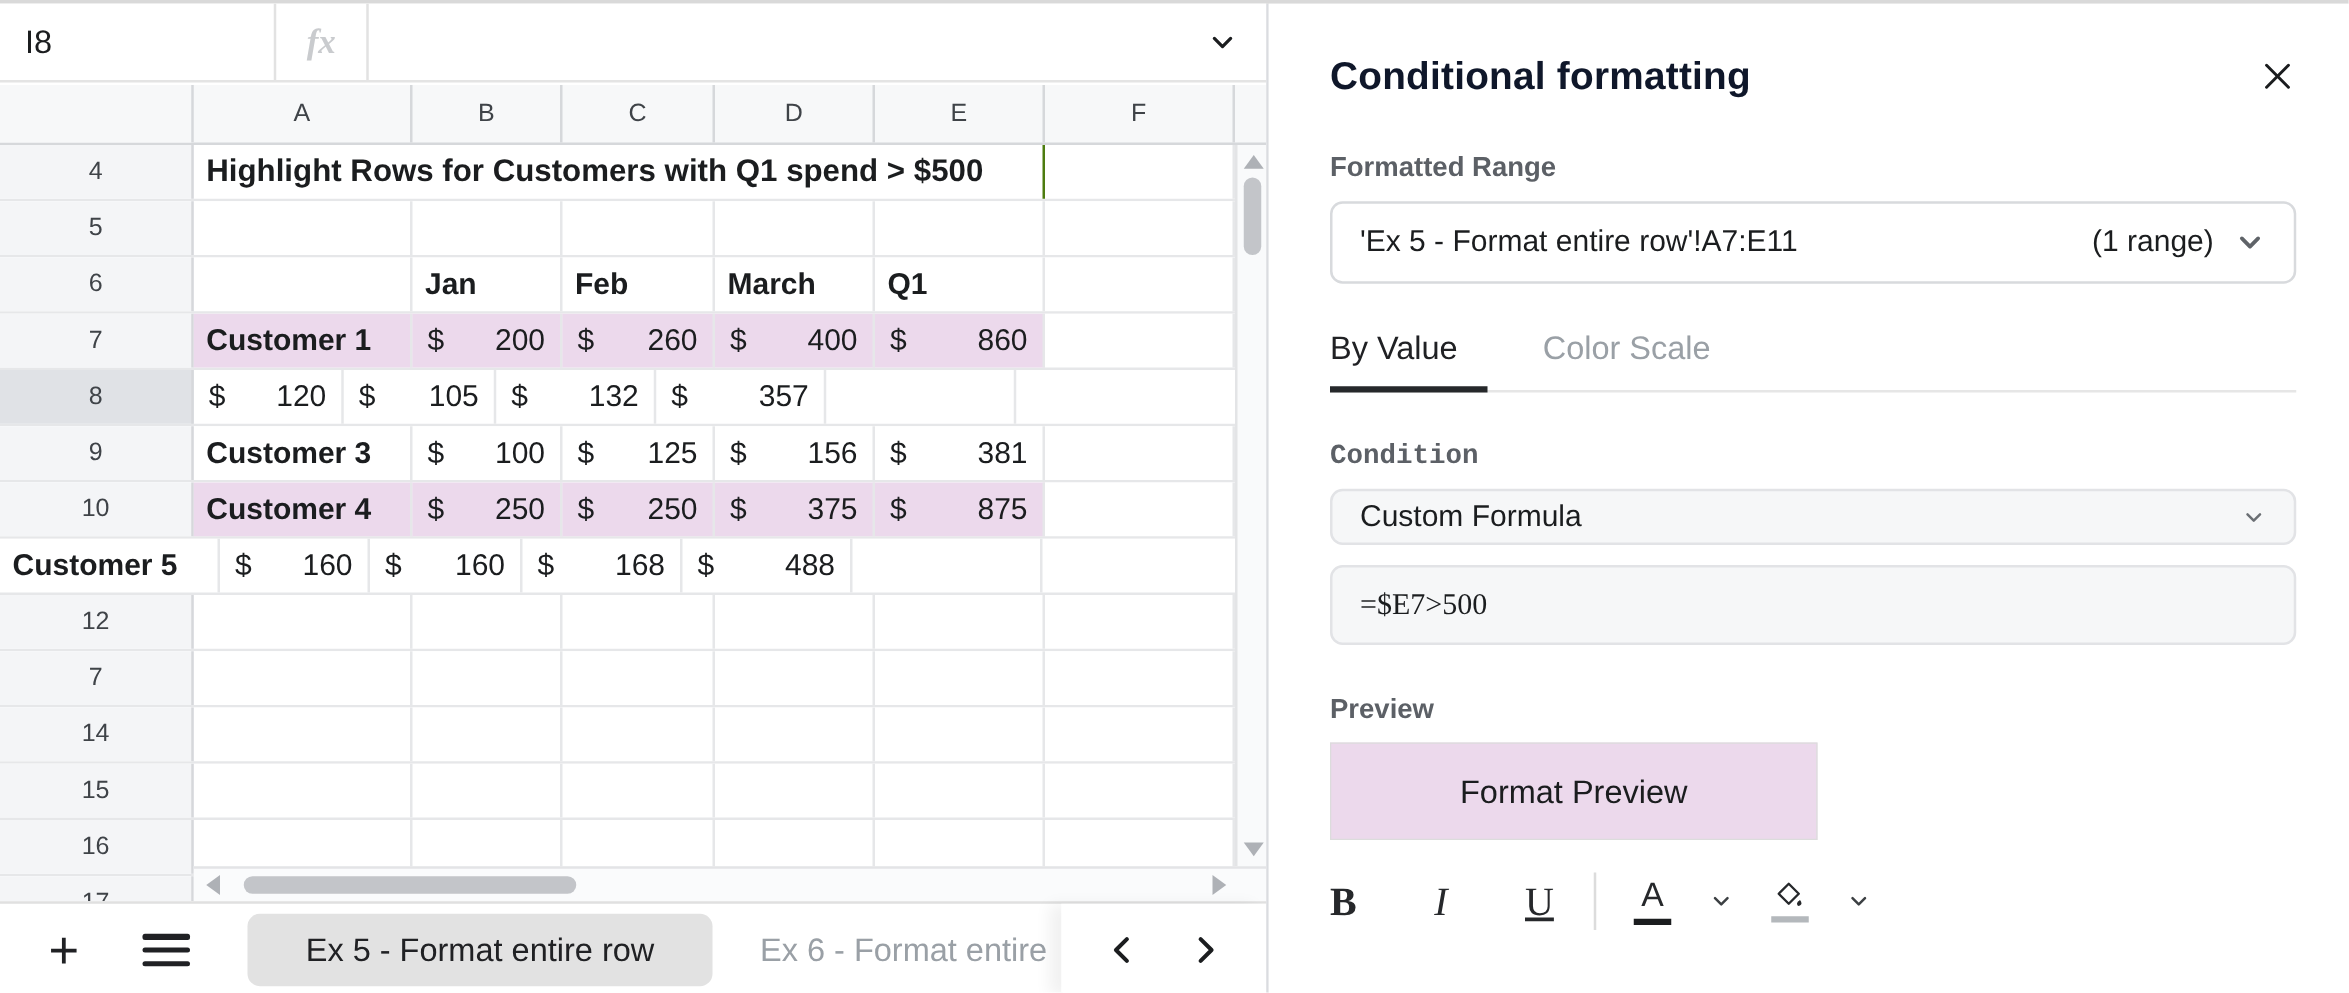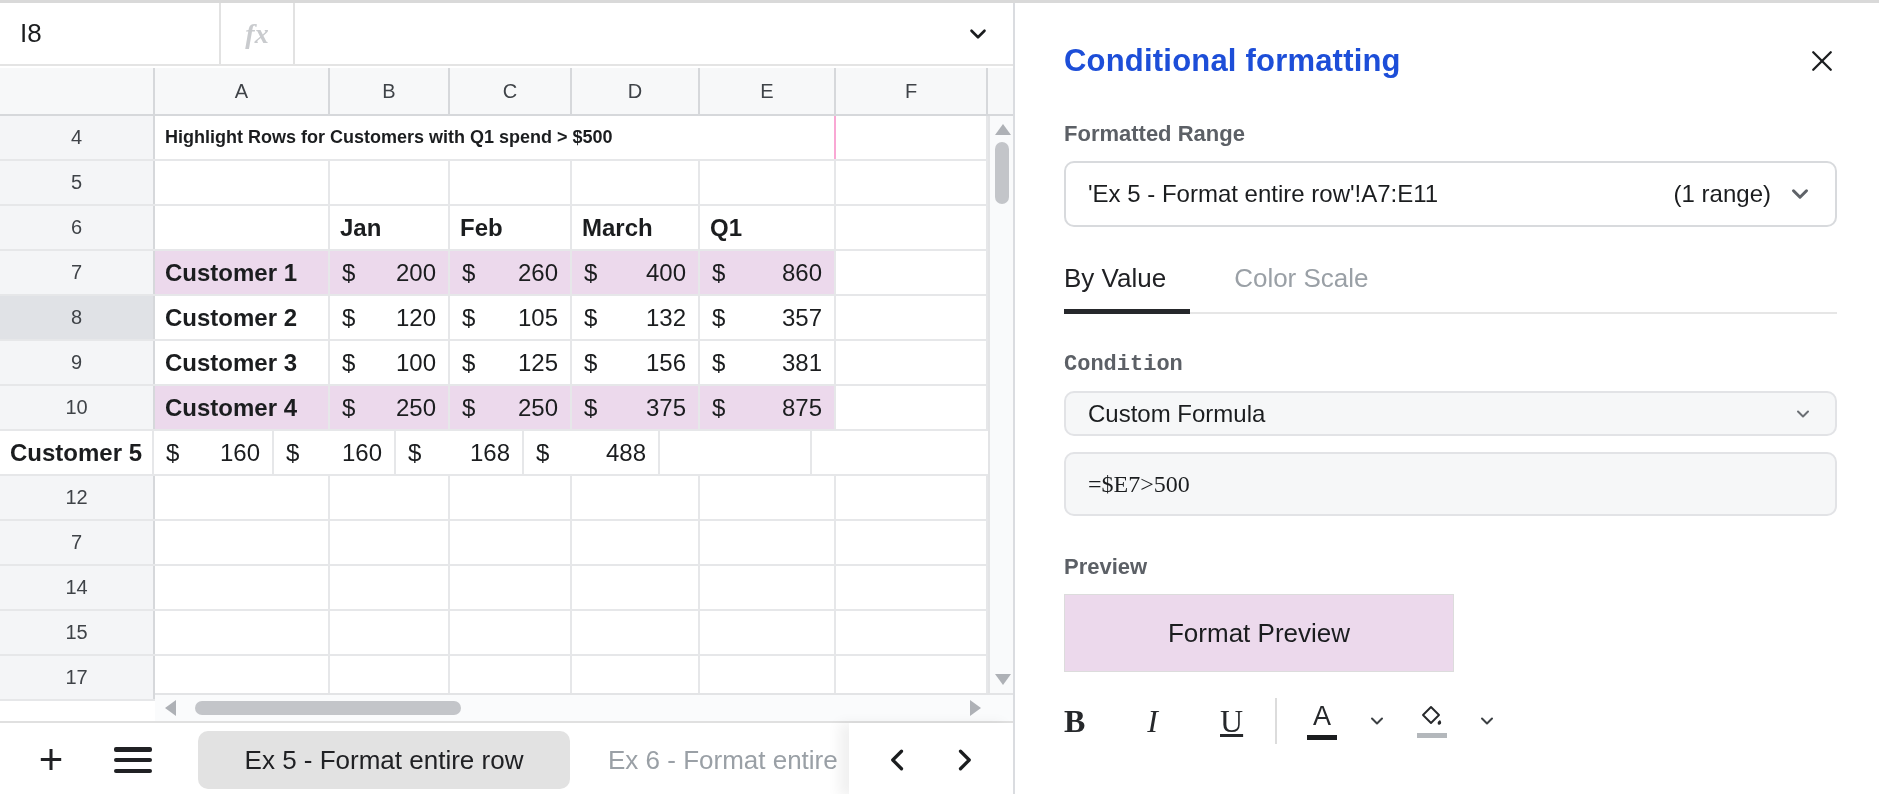--- a/index.html
+++ b/index.html
@@ -31,21 +31,21 @@
   .rows {}
   .row { display:flex; height:45px; border-bottom:2px solid #e6e7e9; background:#fff; }
   .rowhdr { width:155px; flex:none; display:flex; align-items:center; justify-content:center;
             font-size:20px; color:#3f4348; background:#f4f5f7; border-right:2px solid #d6d8db; }
   .rowhdr.sel { background:#e0e2e6; }
   .cell { flex:none; display:flex; align-items:center; font-size:24px; color:#1b1d1f;
           border-right:2px solid #e6e7e9; padding:0 10px; overflow:hidden; white-space:nowrap; }
   .cell.bold { font-weight:bold; }
   .cell.money { justify-content:space-between; padding:0 12px 0 12px; }
   .cell.hl { background:var(--hl); }
-  .cell.title-cell { font-weight:bold; font-size:18px; border-right:2px solid #f9a8d4; }
+  .cell.title-cell { font-weight:bold; font-size:25px; border-right:2px solid #4d7c0f; }
 
   
   .v-scrollbar { position:absolute; right:0; top:48px; width:25px; height:577px;
                  background:#f9fafb; border-left:2px solid #e3e4e6; }
   .v-scrollbar .arr-up { position:absolute; top:8px; left:5px; width:0; height:0;
       border-left:8px solid transparent; border-right:8px solid transparent; border-bottom:11px solid #aeb1b6; }
   .v-scrollbar .arr-dn { position:absolute; bottom:8px; left:5px; width:0; height:0;
       border-left:8px solid transparent; border-right:8px solid transparent; border-top:11px solid #aeb1b6; }
   .v-thumb { position:absolute; left:5px; top:26px; width:14px; height:62px; background:#c3c5c9; border-radius:8px; }
   .h-scrollbar { position:absolute; left:155px; top:625px; width:858px; height:28px;
@@ -68,21 +68,21 @@
   .sheet-tab-inactive { margin-left:38px; width:250px; overflow:hidden; white-space:nowrap;
              font-size:26px; color:#9aa0a6; cursor:pointer; }
   .tab-nav { position:absolute; right:0; top:0; width:164px; height:74px; background:#fff;
              box-shadow:-10px 0 12px rgba(0,0,0,0.06); display:flex; align-items:center; justify-content:center; gap:34px; }
   .nav-chev { cursor:pointer; display:flex; align-items:center; }
 
   
   .right-panel { position:absolute; left:1015px; top:0; width:864px; height:794px; background:#fff;
                  padding:0 42px 0 49px; }
   .panel-header { margin-top:40px; display:flex; align-items:center; justify-content:space-between; }
-  .panel-title { font-size:31px; font-weight:bold; color:#1d4ed8; letter-spacing:0.2px; }
+  .panel-title { font-size:31px; font-weight:bold; color:#0f172a; letter-spacing:0.2px; }
   .close-btn { cursor:pointer; display:flex; }
   .section-label { margin-top:42px; font-size:22px; font-weight:600; color:#5c6066; }
   .range-box { margin-top:14px; height:66px; border:2px solid #d8dadd; border-radius:10px;
                display:flex; align-items:center; padding:0 22px; cursor:pointer; background:#fff; }
   .range-value { font-size:24px; color:#1b1d1f; }
   .range-count { margin-left:auto; font-size:24px; color:#1b1d1f; }
   .range-chev { margin-left:16px; display:flex; }
   .panel-tabs { margin-top:36px; display:flex; border-bottom:2px solid #e6e6e6; }
   .ptab { position:relative; font-size:26px; padding:0 0 18px 0; cursor:pointer; }
   .ptab.active { color:#202124; font-weight:500; margin-right:44px; padding-right:24px; }
@@ -186,21 +186,20 @@
               <span>400</span>
             </div>
             <div class="cell money hl" style="width: 136px;">
               <span>$</span>
               <span>860</span>
             </div>
             <div class="cell" style="width: 152px;"></div>
           </div>
           <div class="row">
             <div class="rowhdr sel">8</div>
-            <div class="cell bold" style="width: 175px;">Customer 2</div>
             <div class="cell money" style="width: 120px;">
               <span>$</span>
               <span>120</span>
             </div>
             <div class="cell money" style="width: 122px;">
               <span>$</span>
               <span>105</span>
             </div>
             <div class="cell money" style="width: 128px;">
               <span>$</span>
@@ -248,21 +247,21 @@
               <span>$</span>
               <span>375</span>
             </div>
             <div class="cell money hl" style="width: 136px;">
               <span>$</span>
               <span>875</span>
             </div>
             <div class="cell" style="width: 152px;"></div>
           </div>
           <div class="row">
-            <div class="cell bold" style="width: 154px;">Customer 5</div>
+            <div class="cell bold" style="width: 176px;">Customer 5</div>
             <div class="cell money" style="width: 120px;">
               <span>$</span>
               <span>160</span>
             </div>
             <div class="cell money" style="width: 122px;">
               <span>$</span>
               <span>160</span>
             </div>
             <div class="cell money" style="width: 128px;">
               <span>$</span>
@@ -296,20 +295,29 @@
             <div class="rowhdr">14</div>
             <div class="cell" style="width: 175px;"></div>
             <div class="cell" style="width: 120px;"></div>
             <div class="cell" style="width: 122px;"></div>
             <div class="cell" style="width: 128px;"></div>
             <div class="cell" style="width: 136px;"></div>
             <div class="cell" style="width: 152px;"></div>
           </div>
           <div class="row">
             <div class="rowhdr">15</div>
+            <div class="cell" style="width: 175px;"></div>
+            <div class="cell" style="width: 120px;"></div>
+            <div class="cell" style="width: 122px;"></div>
+            <div class="cell" style="width: 128px;"></div>
+            <div class="cell" style="width: 136px;"></div>
+            <div class="cell" style="width: 152px;"></div>
+          </div>
+          <div class="row">
+            <div class="rowhdr">16</div>
             <div class="cell" style="width: 175px;"></div>
             <div class="cell" style="width: 120px;"></div>
             <div class="cell" style="width: 122px;"></div>
             <div class="cell" style="width: 128px;"></div>
             <div class="cell" style="width: 136px;"></div>
             <div class="cell" style="width: 152px;"></div>
           </div>
           <div class="row">
             <div class="rowhdr">17</div>
             <div class="cell" style="width: 175px;"></div>

